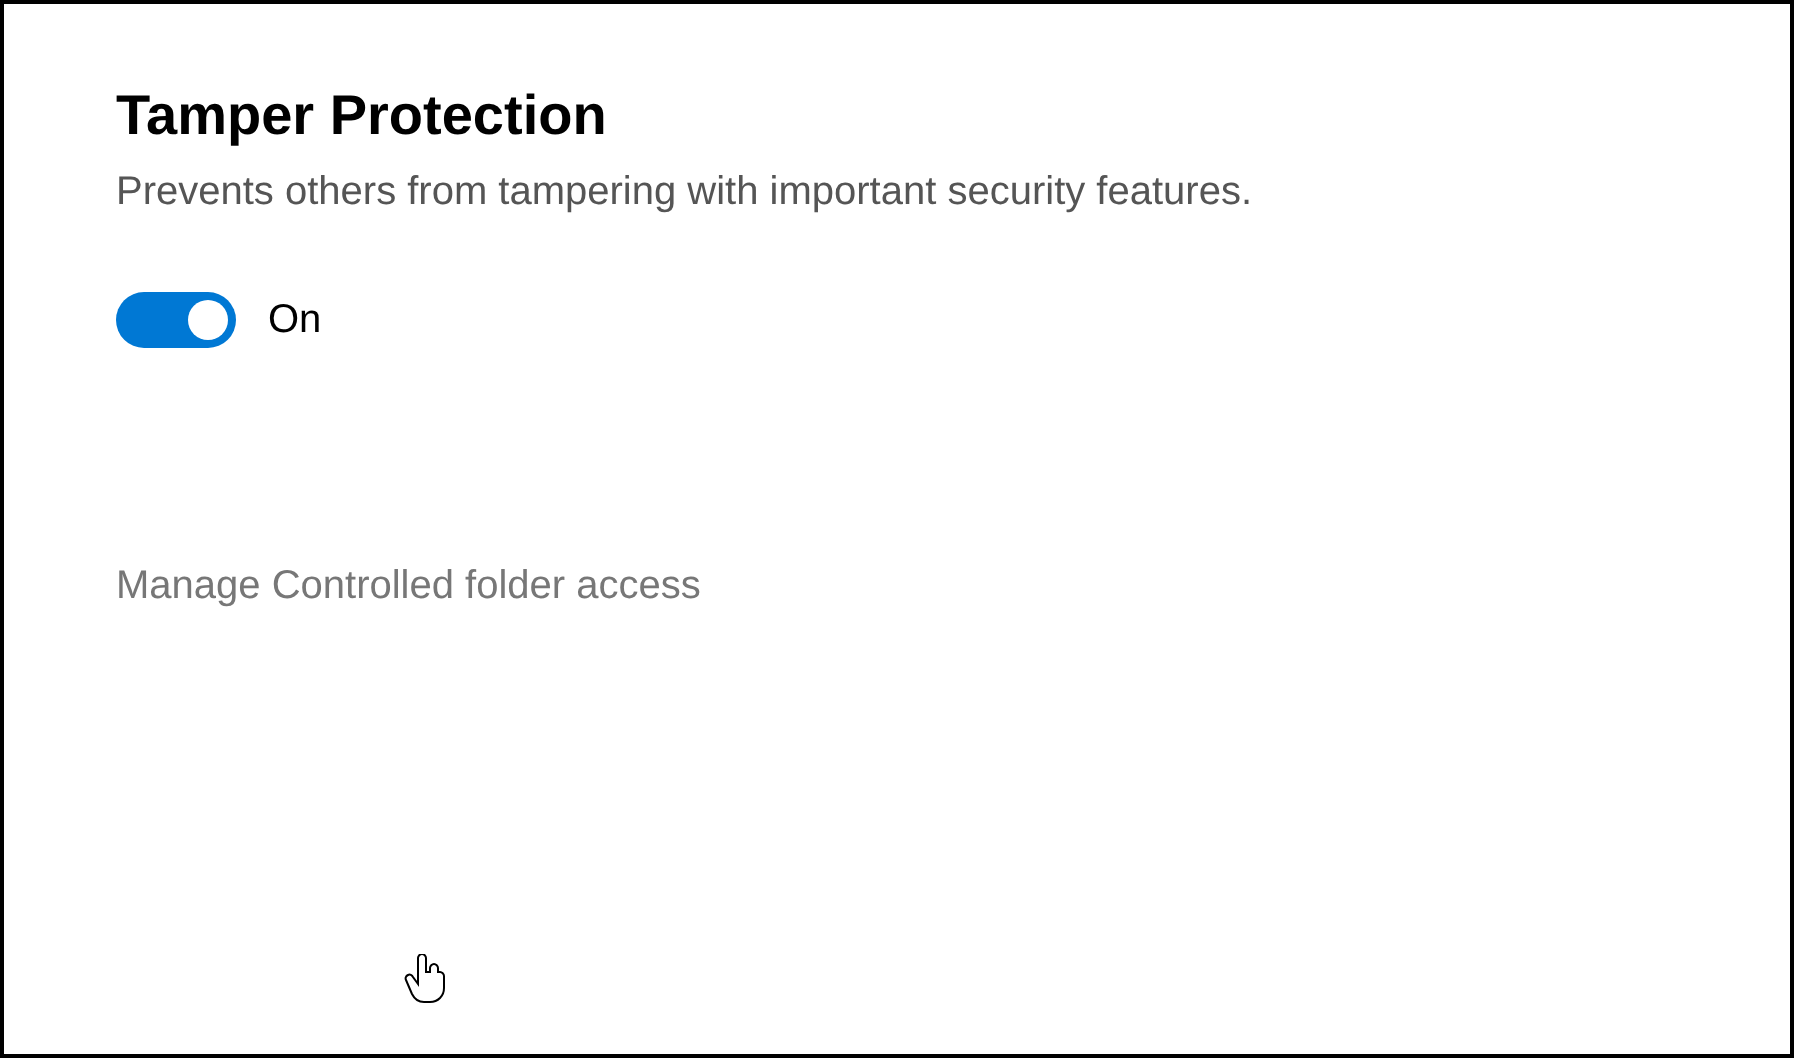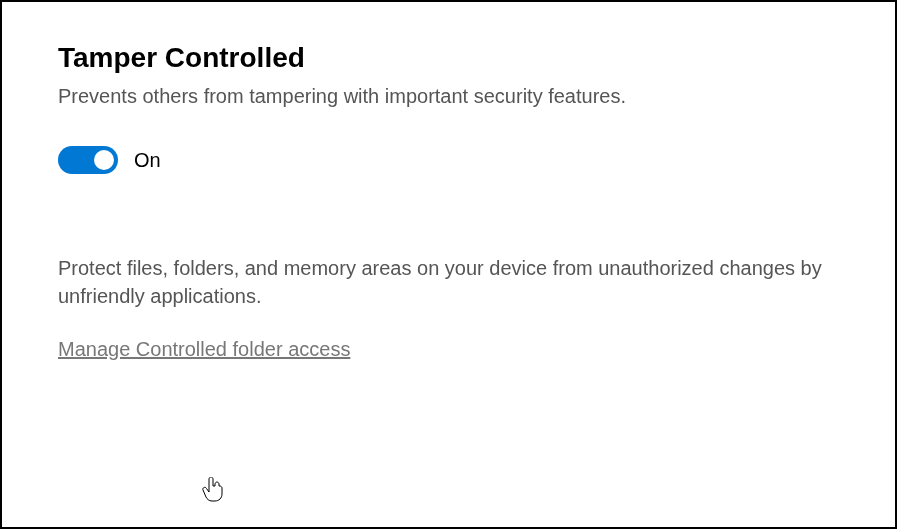--- a/index.html
+++ b/index.html
@@ -66,45 +66,43 @@
     }
     .section2 {
       margin-top: 80px;
     }
     .manage-link {
       font-size: 20px;
       color: #777;
       margin-top: 28px;
       cursor: pointer;
       display: inline-block;
-      text-decoration: underline;
     }
     .cursor-hand {
       position: absolute;
       left: 200px;
       top: 475px;
       pointer-events: none;
     }
   </style>
 </head>
 <body>
 
 <div>
-  <h2 class="section-title">Tamper Controlled</h2>
+  <h2 class="section-title">Tamper Protection</h2>
   <p class="section-desc">Prevents others from tampering with important security features.</p>
 
   <div class="toggle-row">
     <div class="toggle">
       <div class="toggle-knob"></div>
     </div>
     <span class="toggle-label">On</span>
   </div>
 
 </div>
 
 <div class="section2">
-  <p class="section-desc" style="margin-bottom:0">Protect files, folders, and memory areas on your device from unauthorized changes by unfriendly applications.</p>
   <a class="manage-link">Manage Controlled folder access</a>
 </div>
 
 <svg class="cursor-hand" width="22" height="26" viewBox="0 0 22 26">
   <path d="M7 2 C7 1 8 0 9 0 C10 0 11 1 11 2 L11 9 L13 9 L13 7 C13 6 14 5 15 5 C16 5 17 6 17 7 L17 9 L18 9 C19 9 20 10 20 11 L20 17 C20 21 17 24 13 24 L10 24 C7 24 5 22 4 20 L1 13 C0.5 12 1 11 2 10.5 C3 10 4 10.5 4.5 11.5 L7 15 Z" fill="#fff" stroke="#000" stroke-width="1"></path>
 </svg>
 
 </body></html>

